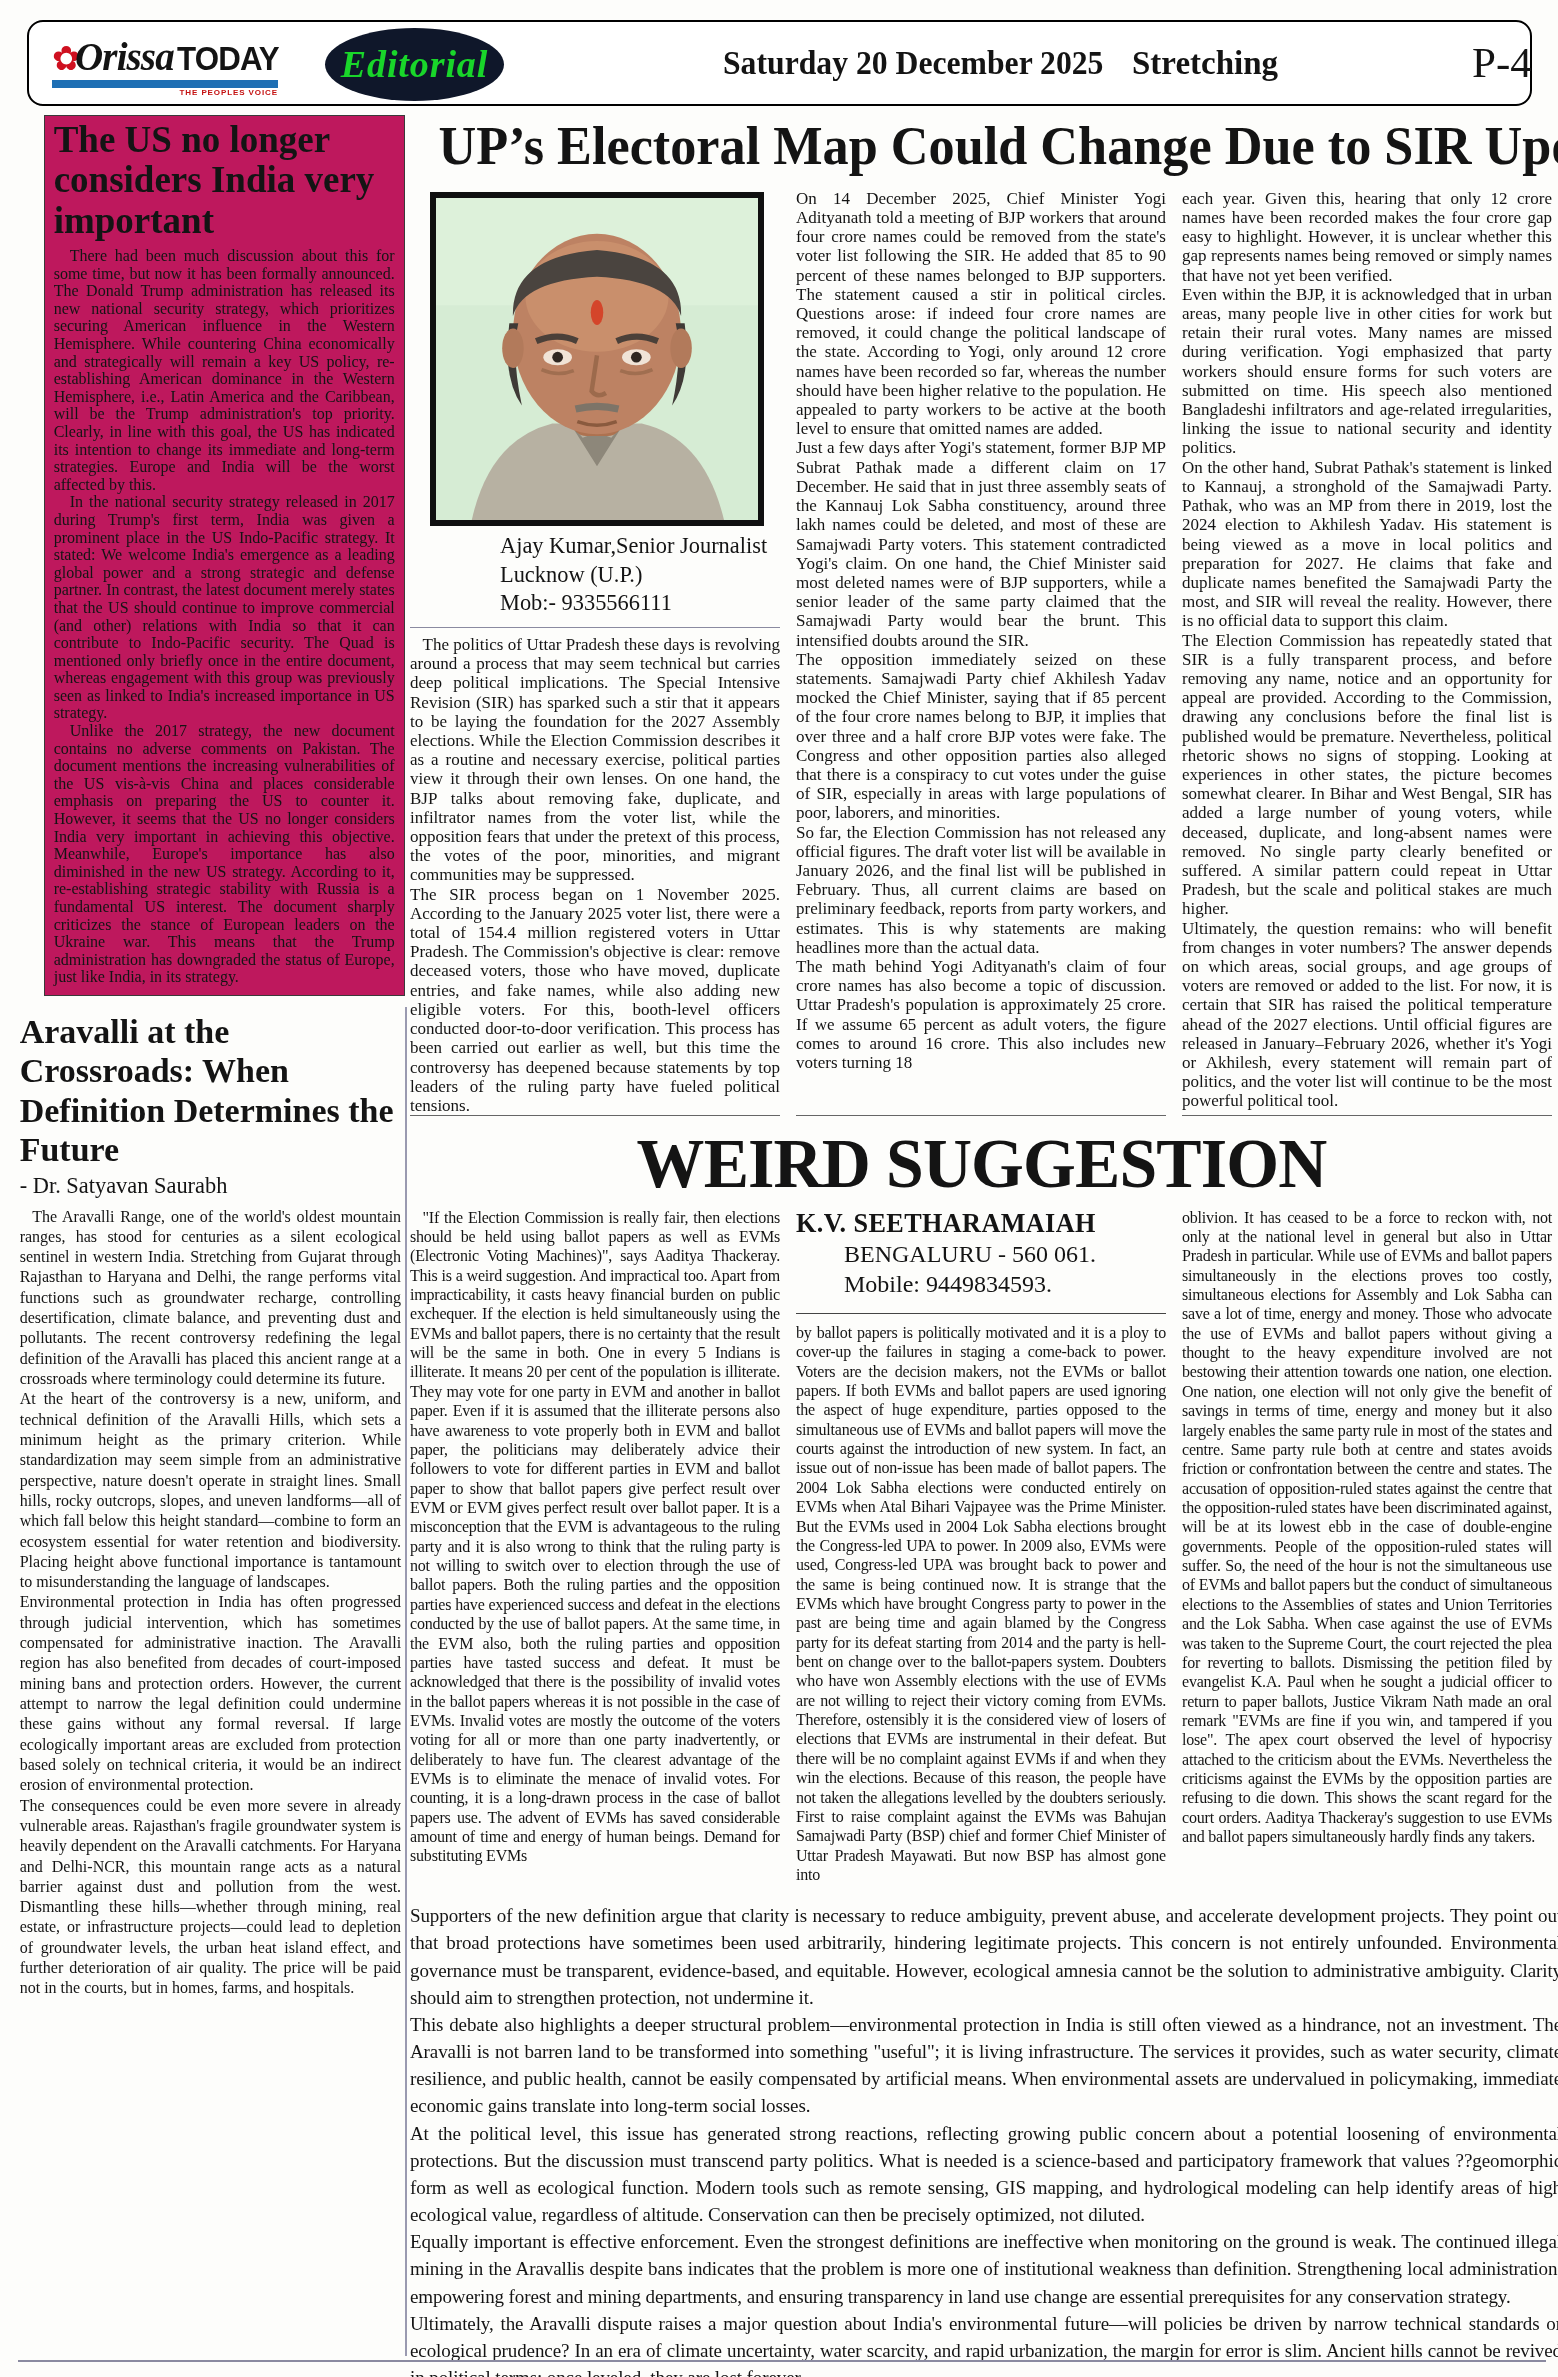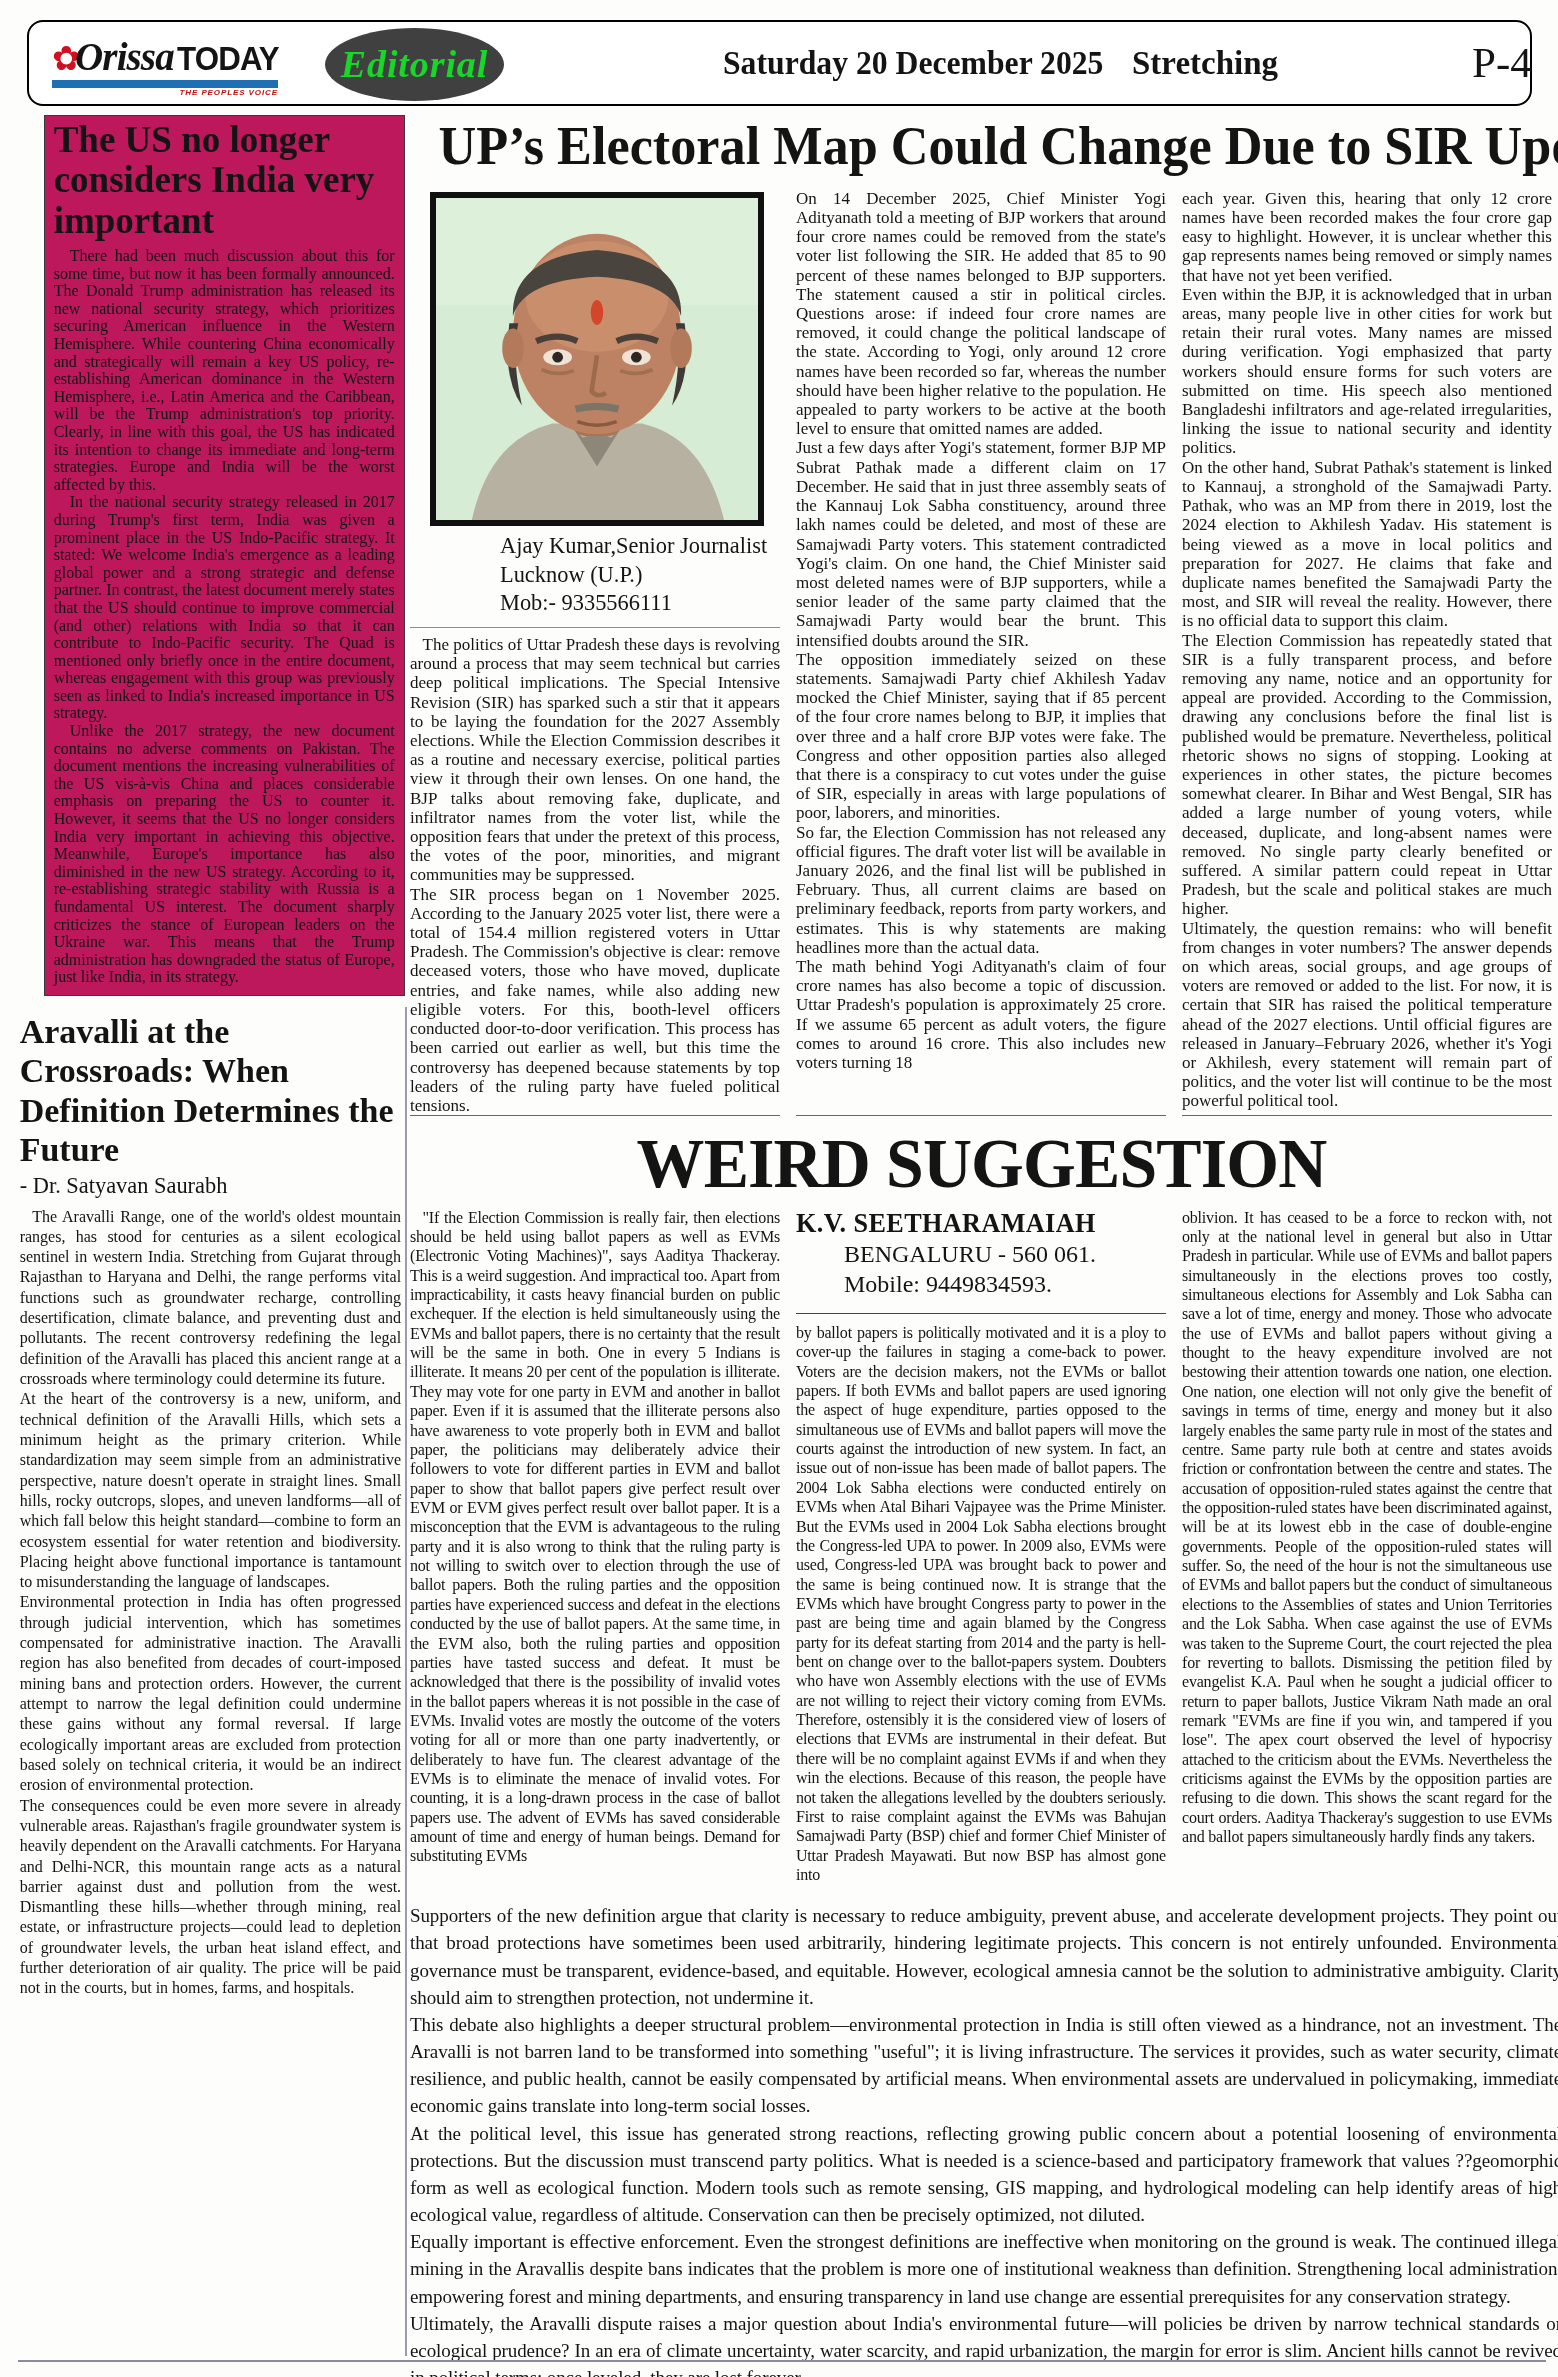--- a/index.html
+++ b/index.html
@@ -11,23 +11,23 @@
   .header-box{
     position:absolute;left:27px;top:19.7px;width:1501px;height:82px;
     border:2.7px solid #000;border-radius:16px;background:#fff;
   }
   .logo{position:absolute;left:23px;top:12.5px;width:242px;}
   .logo-line{display:flex;align-items:baseline;white-space:nowrap;}
   .logo-flower{color:#cf1020;font-size:34px;line-height:1;margin-right:-5.4px;}
   .logo-orissa{font-style:italic;font-size:39px;font-weight:bold;letter-spacing:-0.9px;}
   .logo-today{font-family:"Liberation Sans",sans-serif;font-weight:bold;font-size:34px;letter-spacing:-0.9px;transform:scaleX(0.92);transform-origin:left;display:inline-block;margin-left:3.6px;}
   .logo-bar{height:8px;background:#1e6fb4;width:226px;margin-top:0.9px;}
-  .logo-tagline{color:#c41010;font-family:"Liberation Sans",sans-serif;font-weight:bold;font-size:8px;text-align:right;width:226px;letter-spacing:0.9px;font-style:italic;}
+  .logo-tagline{color:#c41010;font-family:"Liberation Sans",sans-serif;font-weight:bold;font-size:8px;text-align:right;width:226px;letter-spacing:0.9px;}
   .edit-badge{
-    position:absolute;left:296px;top:6.3px;width:179px;height:73px;background:#404040;border-radius:50%;
+    position:absolute;left:296px;top:6.3px;width:179px;height:73px;background:#0f172a;border-radius:50%;
     display:flex;align-items:center;justify-content:center;
   }
   .edit-badge span{color:#19d62a;font-style:italic;font-weight:bold;font-size:38px;letter-spacing:0.9px;}
   .hdr-date{position:absolute;left:694px;top:23px;font-weight:bold;font-size:33px;white-space:nowrap;transform:scaleX(0.96);transform-origin:left;}
   .hdr-city{position:absolute;left:1103px;top:23px;font-weight:bold;font-size:33px;white-space:nowrap;}
   .hdr-page{position:absolute;left:1443px;top:16px;font-size:43px;white-space:nowrap;}
 
   
   .left-col{position:absolute;left:19.7px;top:115px;width:385px;}
   .us-box{border:1.8px solid #3a3a3a;padding:3.6px 9px 9px 9px;background:#be185d;margin-left:24px;}

